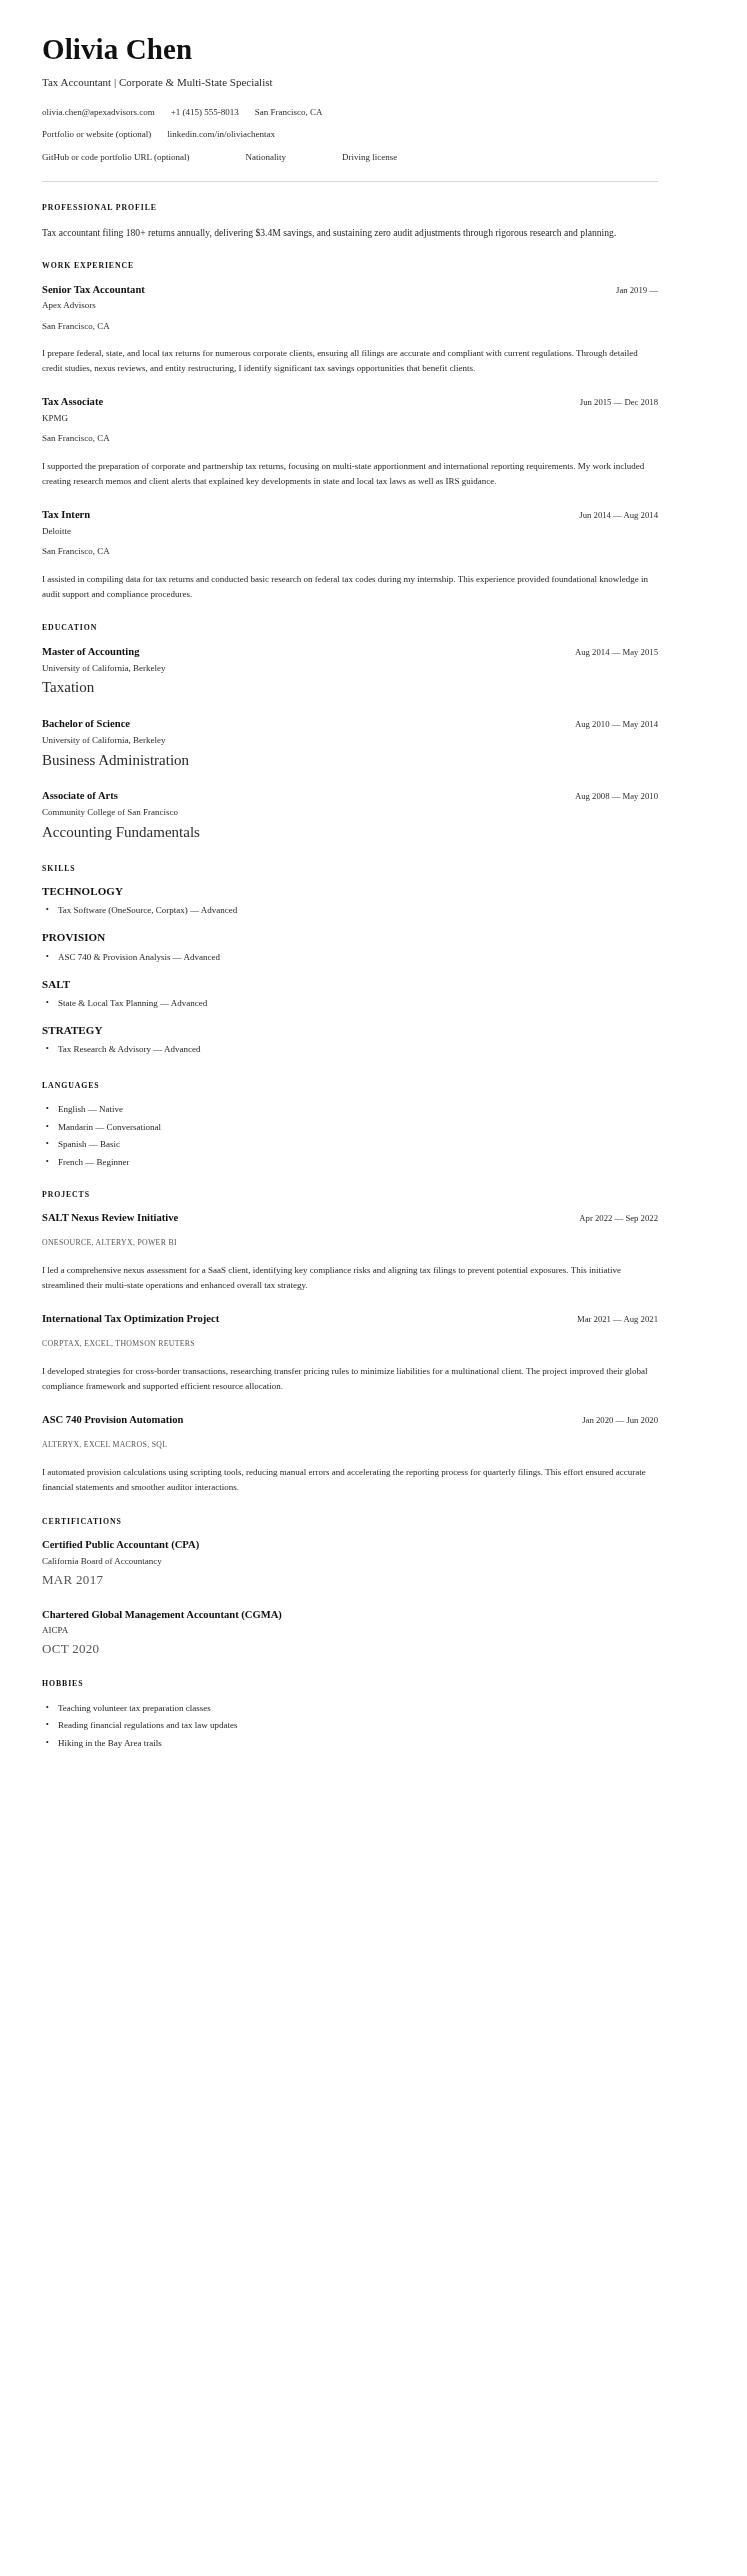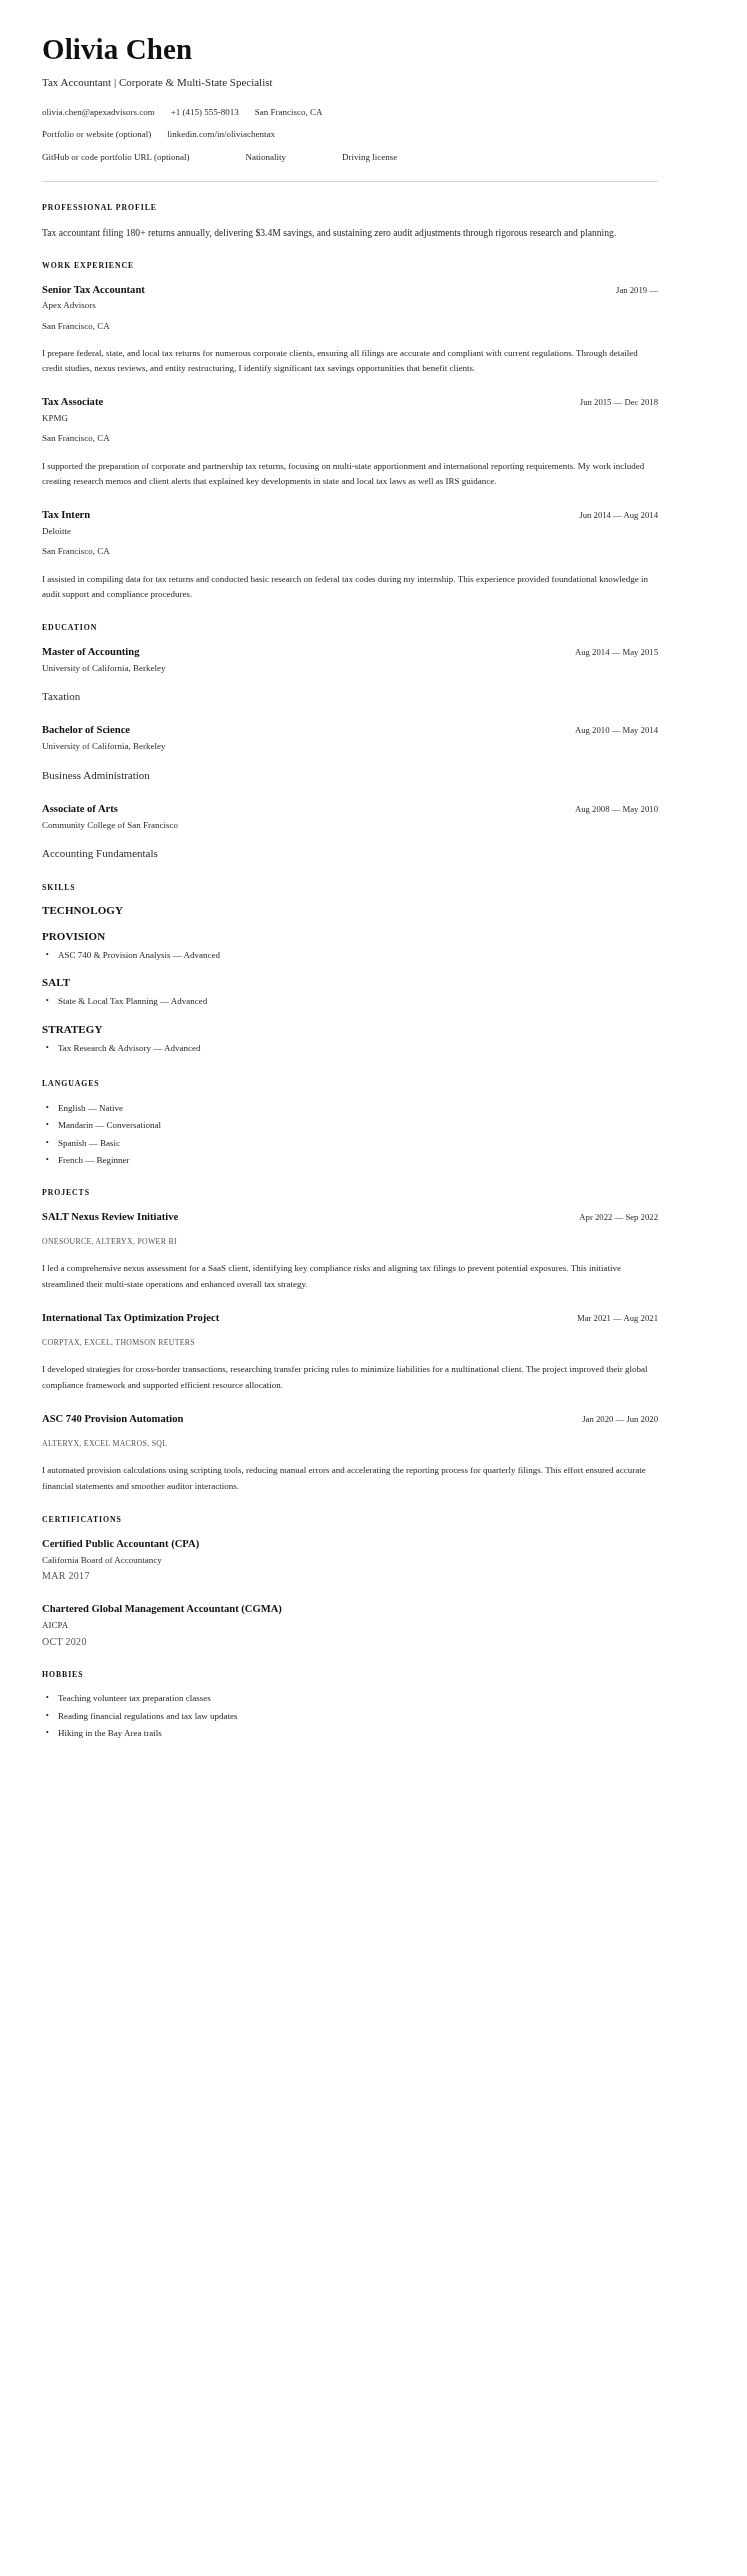--- a/index.html
+++ b/index.html
@@ -104,42 +104,42 @@
     margin-top: 3.1px;
     line-height: 1.4;
   }
   .entry-meta {
     font-size: 9px;
     color: #2b2b2b;
     margin-top: 7.5px;
     line-height: 1.4;
   }
   .entry-extra {
-    font-size: 11px;
-    color: #2b2b2b;
-    margin-top: 15px;
+    font-size: 15px;
+    color: #2b2b2b;
+    margin-top: 3px;
     line-height: 1.4;
   }
   .entry-stack {
     font-size: 7.8px;
     letter-spacing: 0.3px;
     text-transform: uppercase;
     color: #555555;
     margin-top: 13px;
     line-height: 1.4;
   }
   .entry-desc {
     font-size: 9px;
     line-height: 1.72;
     color: #1f1f1f;
     margin-top: 13.7px;
     max-width: 623px;
   }
   .entry-date-below {
-    font-size: 10px;
+    font-size: 13px;
     letter-spacing: 0.3px;
     text-transform: uppercase;
     color: #555555;
     margin-top: 3.1px;
     line-height: 1.4;
   }
 
   
   .skill-group { margin-bottom: 13.7px; }
   .skill-group:last-child { margin-bottom: 0; }
@@ -270,20 +270,23 @@
           <div class="entry-extra">Accounting Fundamentals</div>
         </div>
       </div>
   </section>
 
   <section class="section">
     <h2 class="section-title">SKILLS</h2>
     <div id="skills-list">
         <div class="skill-group">
           <div class="skill-group-title">TECHNOLOGY</div>
+          <ul class="bullets">
+            <li>Tax Software (OneSource, Corptax) — Advanced</li>
+          </ul>
         </div>
         <div class="skill-group">
           <div class="skill-group-title">PROVISION</div>
           <ul class="bullets">
             <li>ASC 740 &amp; Provision Analysis — Advanced</li>
           </ul>
         </div>
         <div class="skill-group">
           <div class="skill-group-title">SALT</div>
           <ul class="bullets">

